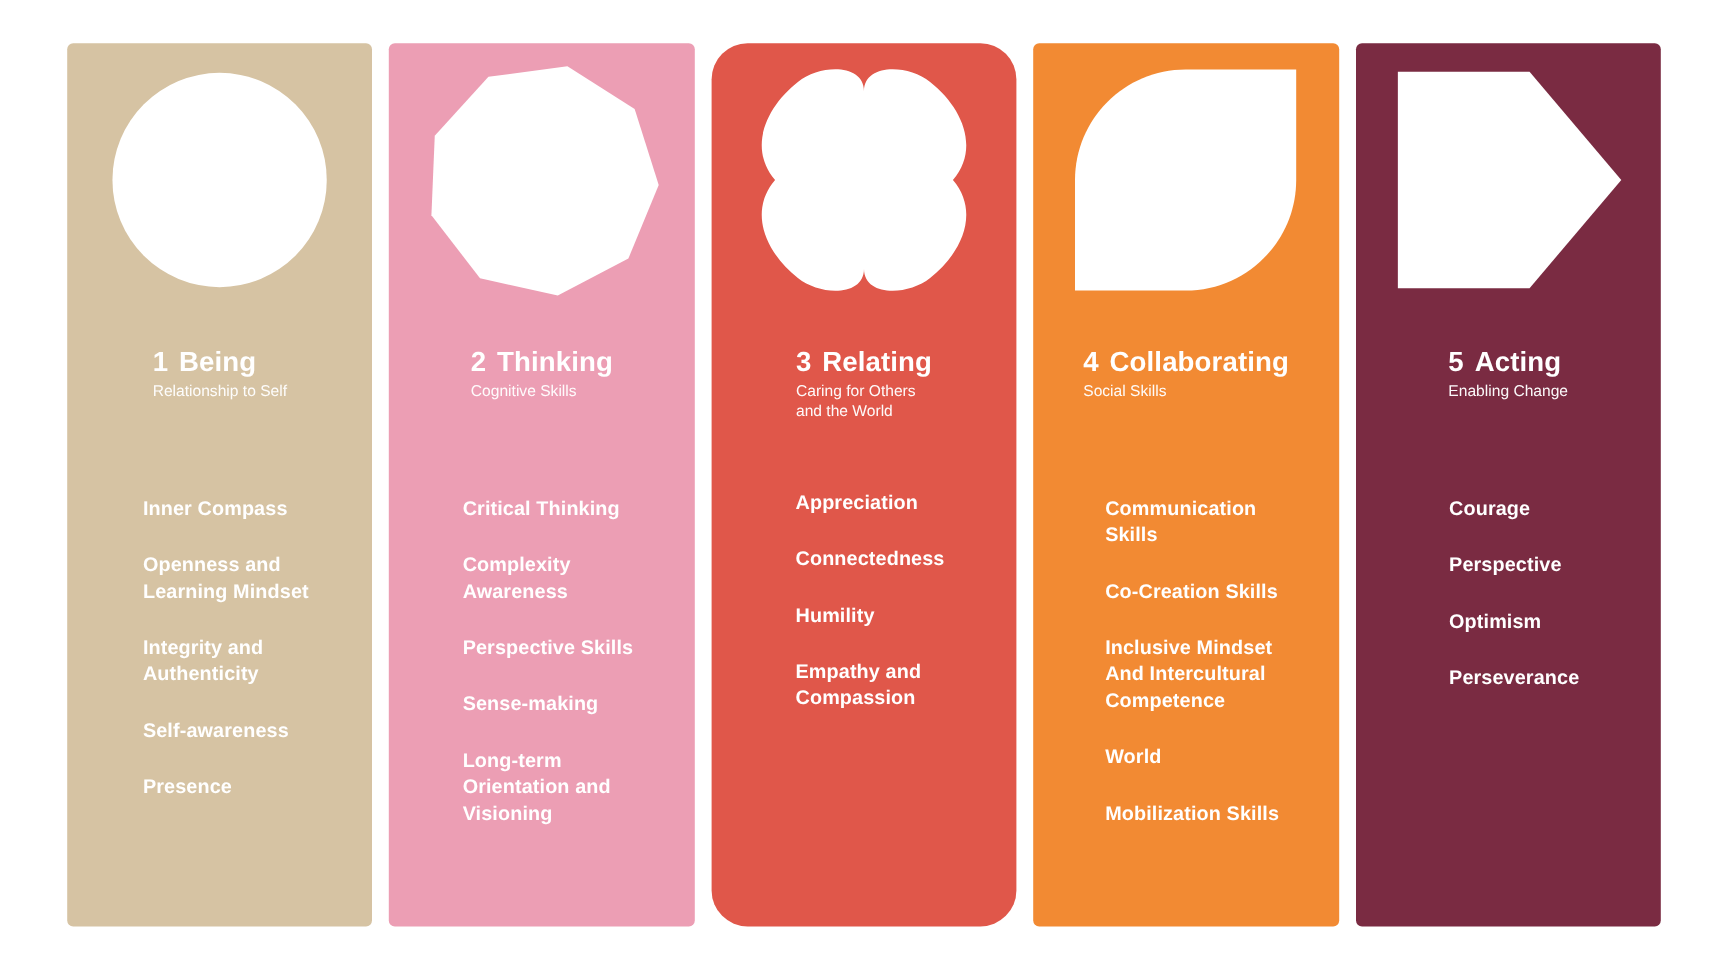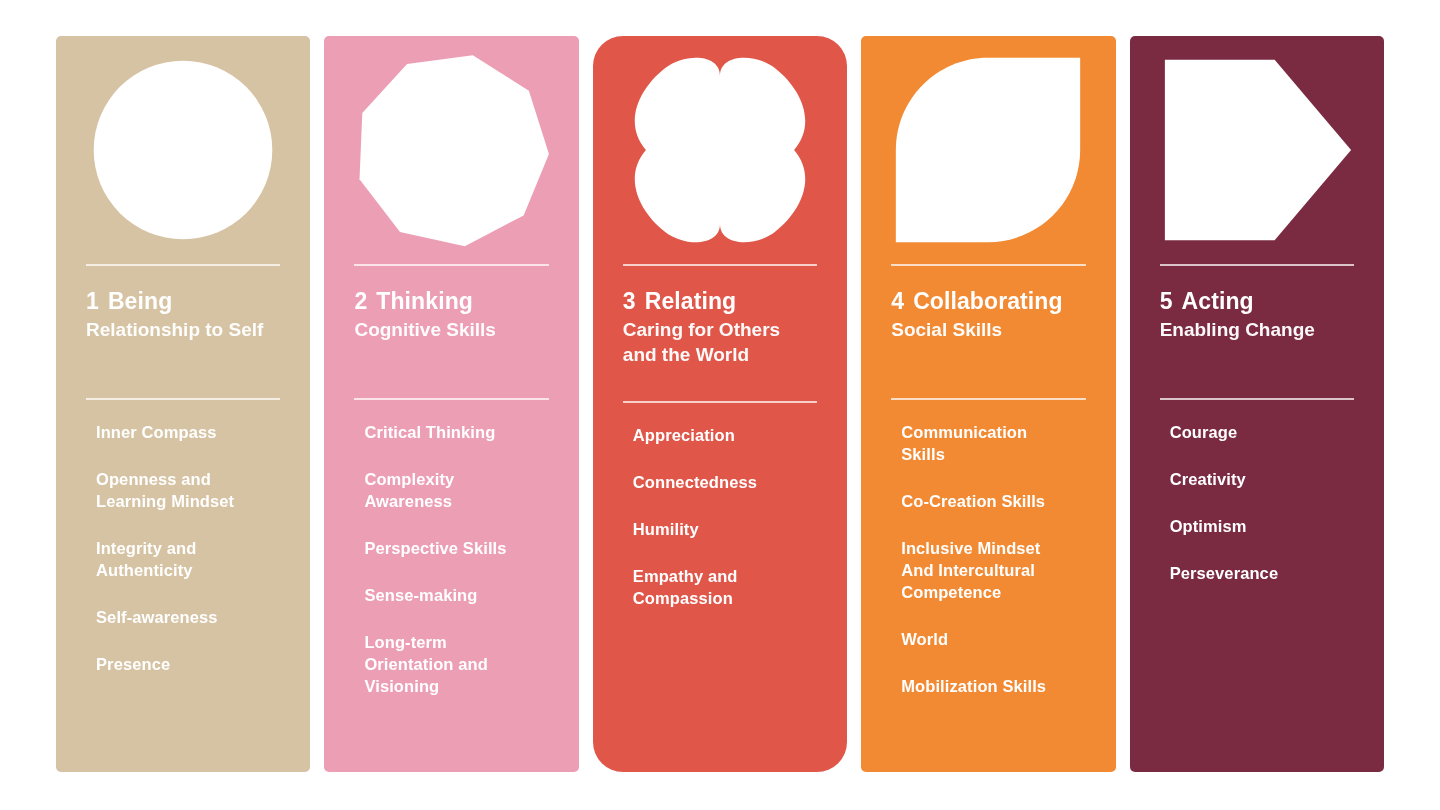--- a/index.html
+++ b/index.html
@@ -29,20 +29,21 @@
     gap: 14px;
   }
   .column {
     flex: 1 1 0;
     border-radius: 5px;
     position: relative;
     display: flex;
     flex-direction: column;
     box-sizing: border-box;
     padding: 0 0 10px 0;
+    align-items: center;
   }
   .icon-area {
     height: 228px;
     display: flex;
     align-items: center;
     justify-content: center;
     flex: 0 0 auto;
   }
   .icon-area svg {
     display: block;
@@ -64,22 +65,22 @@
     line-height: 1.18;
     white-space: nowrap;
     letter-spacing: 0.1px;
   }
   .heading-line .num {
     font-weight: bold;
     margin-right: 9px;
   }
   .subtitle {
     color: #ffffff;
-    font-size: 19px;
-    font-weight: bold;
+    font-size: 13px;
+    font-weight: normal;
     line-height: 1.32;
     margin-top: 2px;
     opacity: 0.97;
   }
   .spacer-to-rule2 {
     flex: 0 0 auto;
   }
   .rule2-wrap {
     flex: 0 0 auto;
   }
@@ -203,19 +204,19 @@
         <div class="heading-block">
           <div class="heading-line"><span class="num">5</span><span>Acting</span></div>
           <div class="subtitle">Enabling Change</div>
         </div>
         <div class="spacer-to-rule2" style="height: 56px;"></div>
         <div class="rule2-wrap">
           <div class="rule"></div>
         </div>
         <div class="items">
           <div class="item">Courage</div>
-          <div class="item">Creativity</div>
+          <div class="item">Perspective</div>
           <div class="item">Optimism</div>
           <div class="item">Perseverance</div>
         </div>
       </div>
     </div>
 </div>
 
 </body></html>

